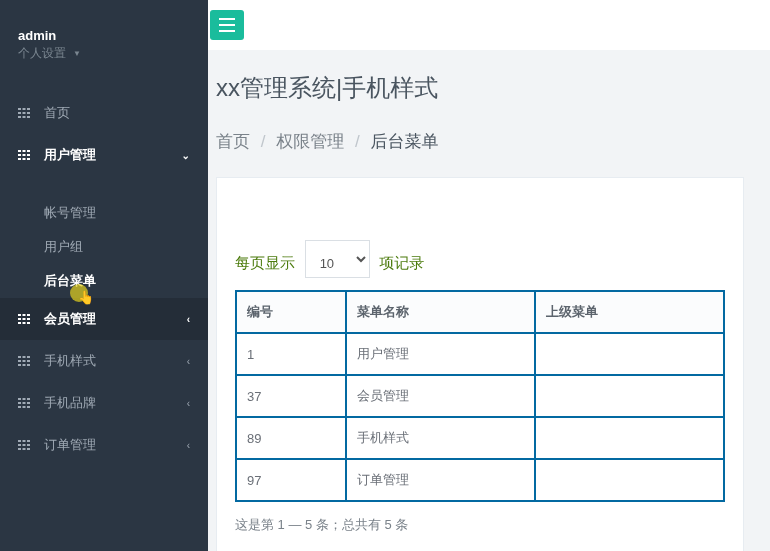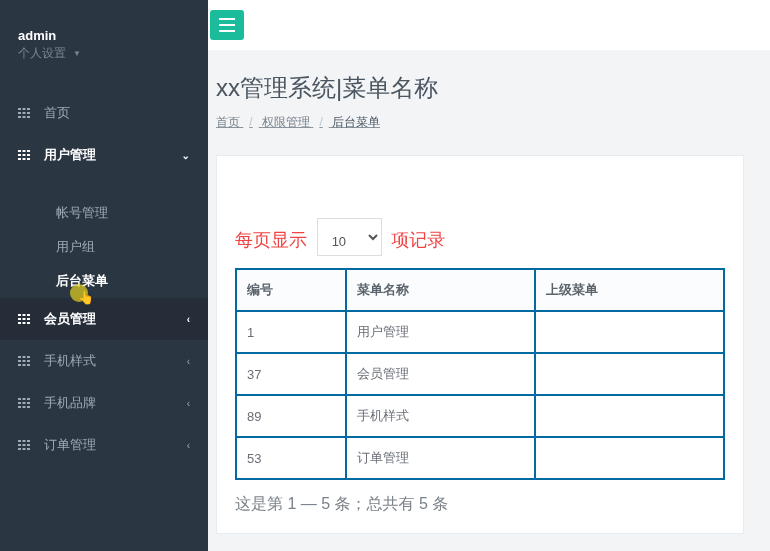--- a/index.html
+++ b/index.html
@@ -12,51 +12,51 @@
 .sidebar .user .settings .caret { font-size: 8px; }
 
 .sidebar ul { list-style: none; margin-top: 20px; }
 .sidebar li { position: relative; }
 .sidebar li a { display: flex; align-items: center; padding: 12px 18px; color: #a0aab5; text-decoration: none; font-size: 13px; cursor: pointer; }
 .sidebar li a .icon { width: 16px; margin-right: 10px; display: inline-flex; }
 .sidebar li a .chev { margin-left: auto; font-size: 10px; }
 .sidebar li.open > a { color: #fff; font-weight: bold; }
 .sidebar li.active { background: #242d38; }
 .sidebar li.active > a { color: #fff; font-weight: bold; }
-.sidebar .submenu { list-style: none; padding-left: 12px; }
+.sidebar .submenu { list-style: none; }
 .sidebar .submenu li a { padding: 8px 18px 8px 44px; font-size: 13px; }
 .sidebar .submenu li.current a { color: #fff; font-weight: bold; }
 
 .cursor-spot { position: absolute; width: 18px; height: 18px; background: rgba(230,210,30,0.7); border-radius: 50%; left: 70px; top: 284px; pointer-events: none; }
 .cursor-hand { position: absolute; left: 78px; top: 290px; font-size: 13px; pointer-events: none; }
 
 .main { margin-left: 190px; height: 100%; }
 .topbar { background: #fff; height: 50px; display: flex; align-items: center; padding: 0 20px; }
 .hamburger { width: 34px; height: 30px; background: #1abc9c; border-radius: 3px; display: flex; align-items: center; justify-content: center; cursor: pointer; }
 .hamburger svg { width: 16px; height: 14px; }
 
 .content { padding: 22px 26px; }
 .page-title { font-size: 24px; color: #4a5560; font-weight: normal; }
-.breadcrumb { margin-top: 10px; font-size: 12px; color: #8a949e; text-decoration: underline; }
+.breadcrumb { margin-top: 26px; font-size: 17px; color: #8a949e; }
 .breadcrumb span { color: #7a828a; }
 .breadcrumb .sep { margin: 0 6px; color: #c0c6cc; }
 .breadcrumb .cur { color: #4a5560; }
 
 .panel { background: #fff; margin-top: 24px; padding: 22px 18px 18px; border: 1px solid #e7ecf1; }
 .panel .top-spacer { height: 40px; }
-.length-label { color: #ef4444; font-size: 18px; }
+.length-label { color: #4d7c0f; font-size: 15px; }
 .length-select { border: 1px solid #dadfe4; padding: 14px 18px 5px 10px; font-size: 13px; color: #555; margin: 0 6px; background: #fff; }
 
 table { width: 100%; border-collapse: collapse; margin-top: 12px; }
 th, td { border: 2px solid #0369a1; padding: 11px 10px; text-align: left; font-size: 13px; }
 th { background: #fbfcfd; color: #5c646d; font-weight: bold; }
 td { color: #6a6f77; }
 th:first-child, td:first-child { width: 110px; }
 
-.info { margin-top: 14px; font-size: 16px; color: #7a828a; }
+.info { margin-top: 14px; font-size: 13px; color: #7a828a; }
 
 .grid-icon { width: 12px; height: 10px; }
 .grid-icon rect { fill: currentColor; }
 </style>
 </head>
 <body>
 
 <div class="sidebar">
   <div class="user">
     <div class="name">admin</div>
@@ -213,21 +213,21 @@
     <div class="hamburger">
       <svg viewBox="0 0 16 14">
           <rect y="0" width="16" height="2" fill="#fff"></rect>
           <rect y="6" width="16" height="2" fill="#fff"></rect>
           <rect y="12" width="16" height="2" fill="#fff"></rect>
         </svg>
     </div>
   </div>
 
   <div class="content">
-    <h1 class="page-title">xx管理系统|菜单名称</h1>
+    <h1 class="page-title">xx管理系统|手机样式</h1>
     <div class="breadcrumb">
       <span>首页</span>
       <span class="sep">/</span>
       <span>权限管理</span>
       <span class="sep">/</span>
       <span class="cur">后台菜单</span>
     </div>
 
     <div class="panel">
       <div class="top-spacer"></div>
@@ -257,21 +257,21 @@
               <td>37</td>
               <td>会员管理</td>
               <td></td>
             </tr>
             <tr>
               <td>89</td>
               <td>手机样式</td>
               <td></td>
             </tr>
             <tr>
-              <td>53</td>
+              <td>97</td>
               <td>订单管理</td>
               <td></td>
             </tr>
           </tbody>
       </table>
 
       <div class="info">这是第 1 — 5 条；总共有 5 条</div>
     </div>
   </div>
 </div>

